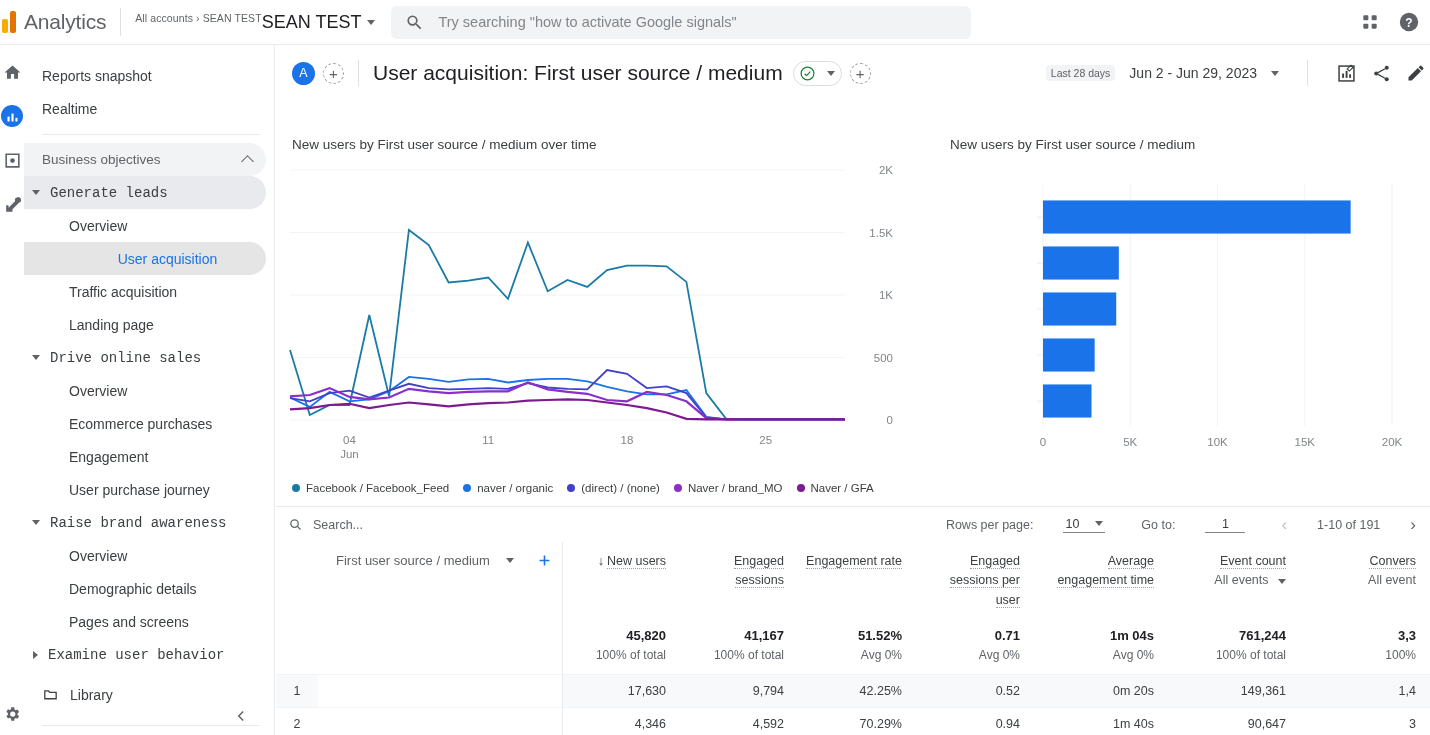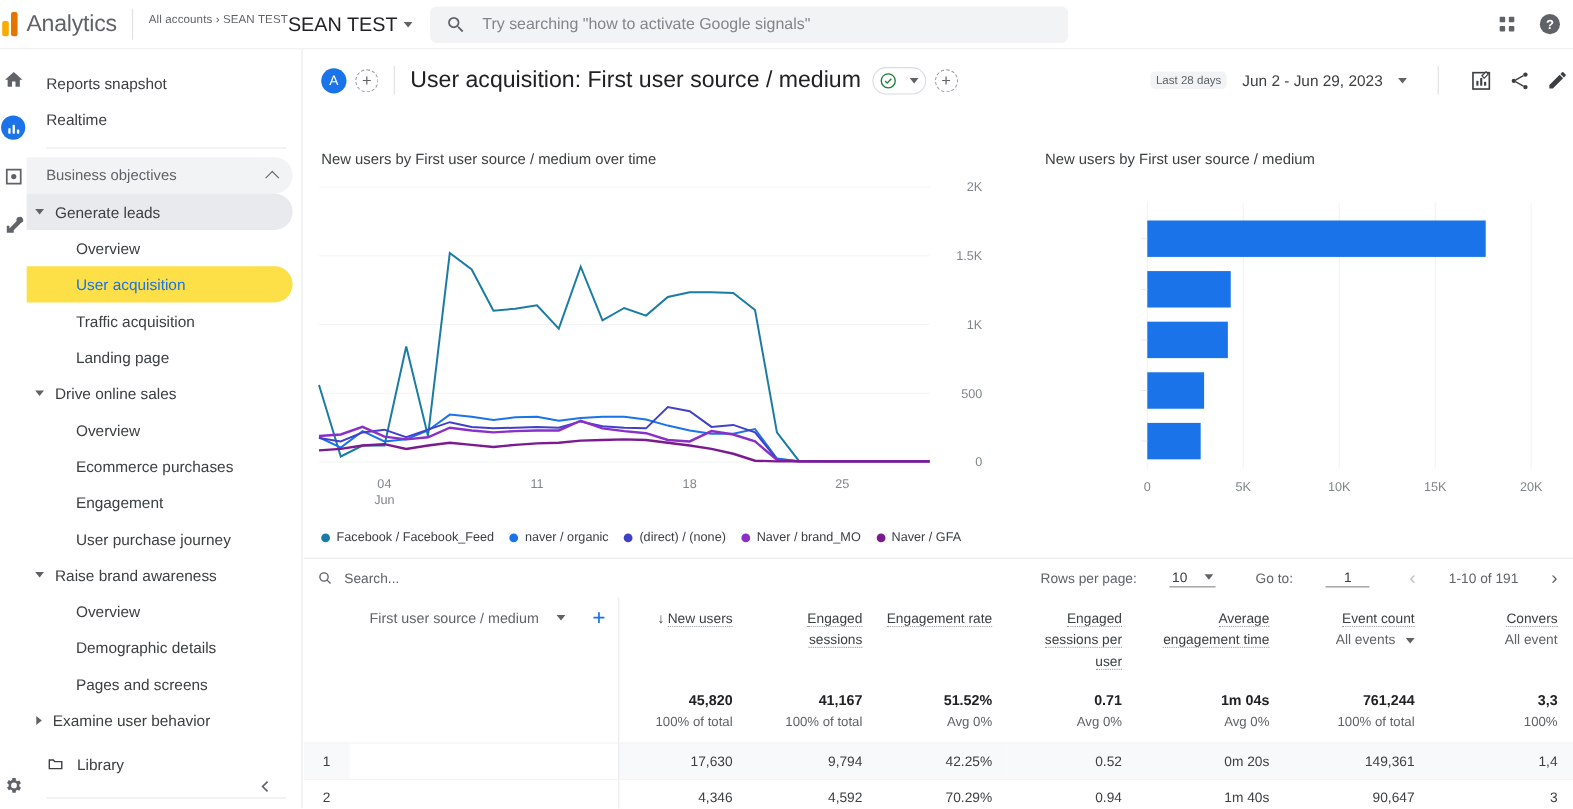--- a/index.html
+++ b/index.html
@@ -73,24 +73,24 @@
   .nav-item {
     height: 33px; display: flex; align-items: center;
     font-size: 14px; color: #3c4043; border-radius: 0 17px 17px 0;
     padding-left: 18px; margin-right: 8px; cursor: pointer; white-space: nowrap;
   }
   .nav-item.lvl0 { padding-left: 18px; }
   .nav-item.group {
     color: #5f6368; font-size: 13.5px; background: #f1f3f4;
     justify-content: space-between; padding-right: 14px; margin-top: 8px;
   }
-  .nav-item.obj { padding-left: 8px; background: #e8eaed; font-size: 14px; color: #3c4043; }
+  .nav-item.obj { padding-left: 8px; background: #e8eaed; font-size: 14px; color: #3c4043; font-family: Liberation Mono, monospace; }
   .nav-item.obj.plain { background: transparent; }
   .nav-item.sub { padding-left: 45px; }
-  .nav-item.sub.active { background: #fde047; color: #1a73e8; font-weight: 500; }
+  .nav-item.sub.active { background: #e5e5e5; color: #1a73e8; font-weight: 500; justify-content: center; }
   .nav-div { height: 1px; background: #e8eaed; margin: 9px 14px 3px 18px; }
   .tri-d { width: 0; height: 0; border-left: 4px solid transparent; border-right: 4px solid transparent;
            border-top: 5px solid #5f6368; margin-right: 10px; flex: 0 0 auto; }
   .tri-r { width: 0; height: 0; border-top: 4px solid transparent; border-bottom: 4px solid transparent;
            border-left: 5px solid #5f6368; margin-right: 10px; margin-left: 1px; flex: 0 0 auto; }
   .chev-up {
     width: 9px; height: 9px; border-left: 1.6px solid #5f6368; border-top: 1.6px solid #5f6368;
     transform: rotate(45deg); margin-top: 4px;
   }
   .lib-row { padding-left: 18px; gap: 11px; }

